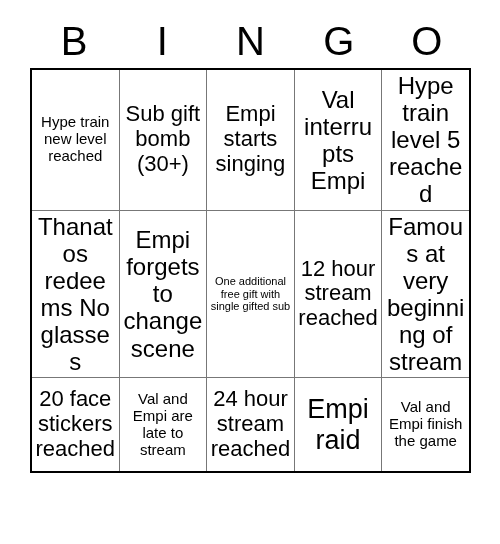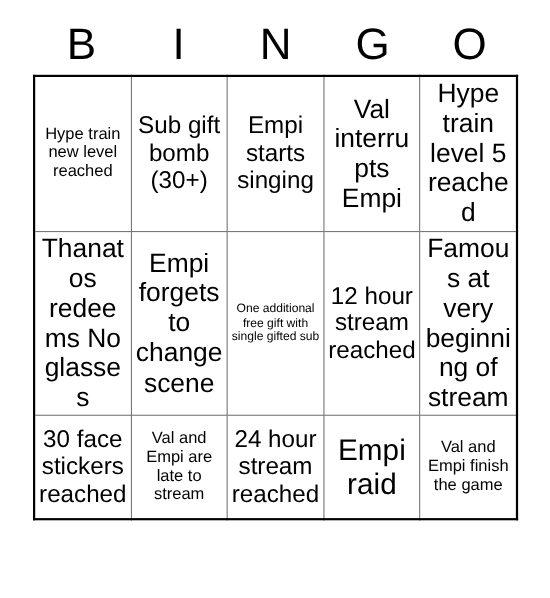--- a/index.html
+++ b/index.html
@@ -96,21 +96,21 @@
         <td class="fs-md">Hype train level 5 reached</td>
       </tr>
       <tr>
         <td class="fs-md">Thanatos redeems No glasses</td>
         <td class="fs-md">Empi forgets to change scene</td>
         <td class="fs-xxs">One additional free gift with single gifted sub</td>
         <td class="fs-lg">12 hour stream reached</td>
         <td class="fs-md">Famous at very beginning of stream</td>
       </tr>
       <tr>
-        <td class="fs-lg">30 face stickers reached</td>
+        <td class="fs-lg">20 face stickers reached</td>
         <td class="fs-sm">Val and Empi are late to stream</td>
         <td class="fs-lg">24 hour stream reached</td>
         <td class="fs-xl">Empi raid</td>
         <td class="fs-sm">Val and Empi finish the game</td>
       </tr>
     </tbody>
   </table>
 
 </div>
 

